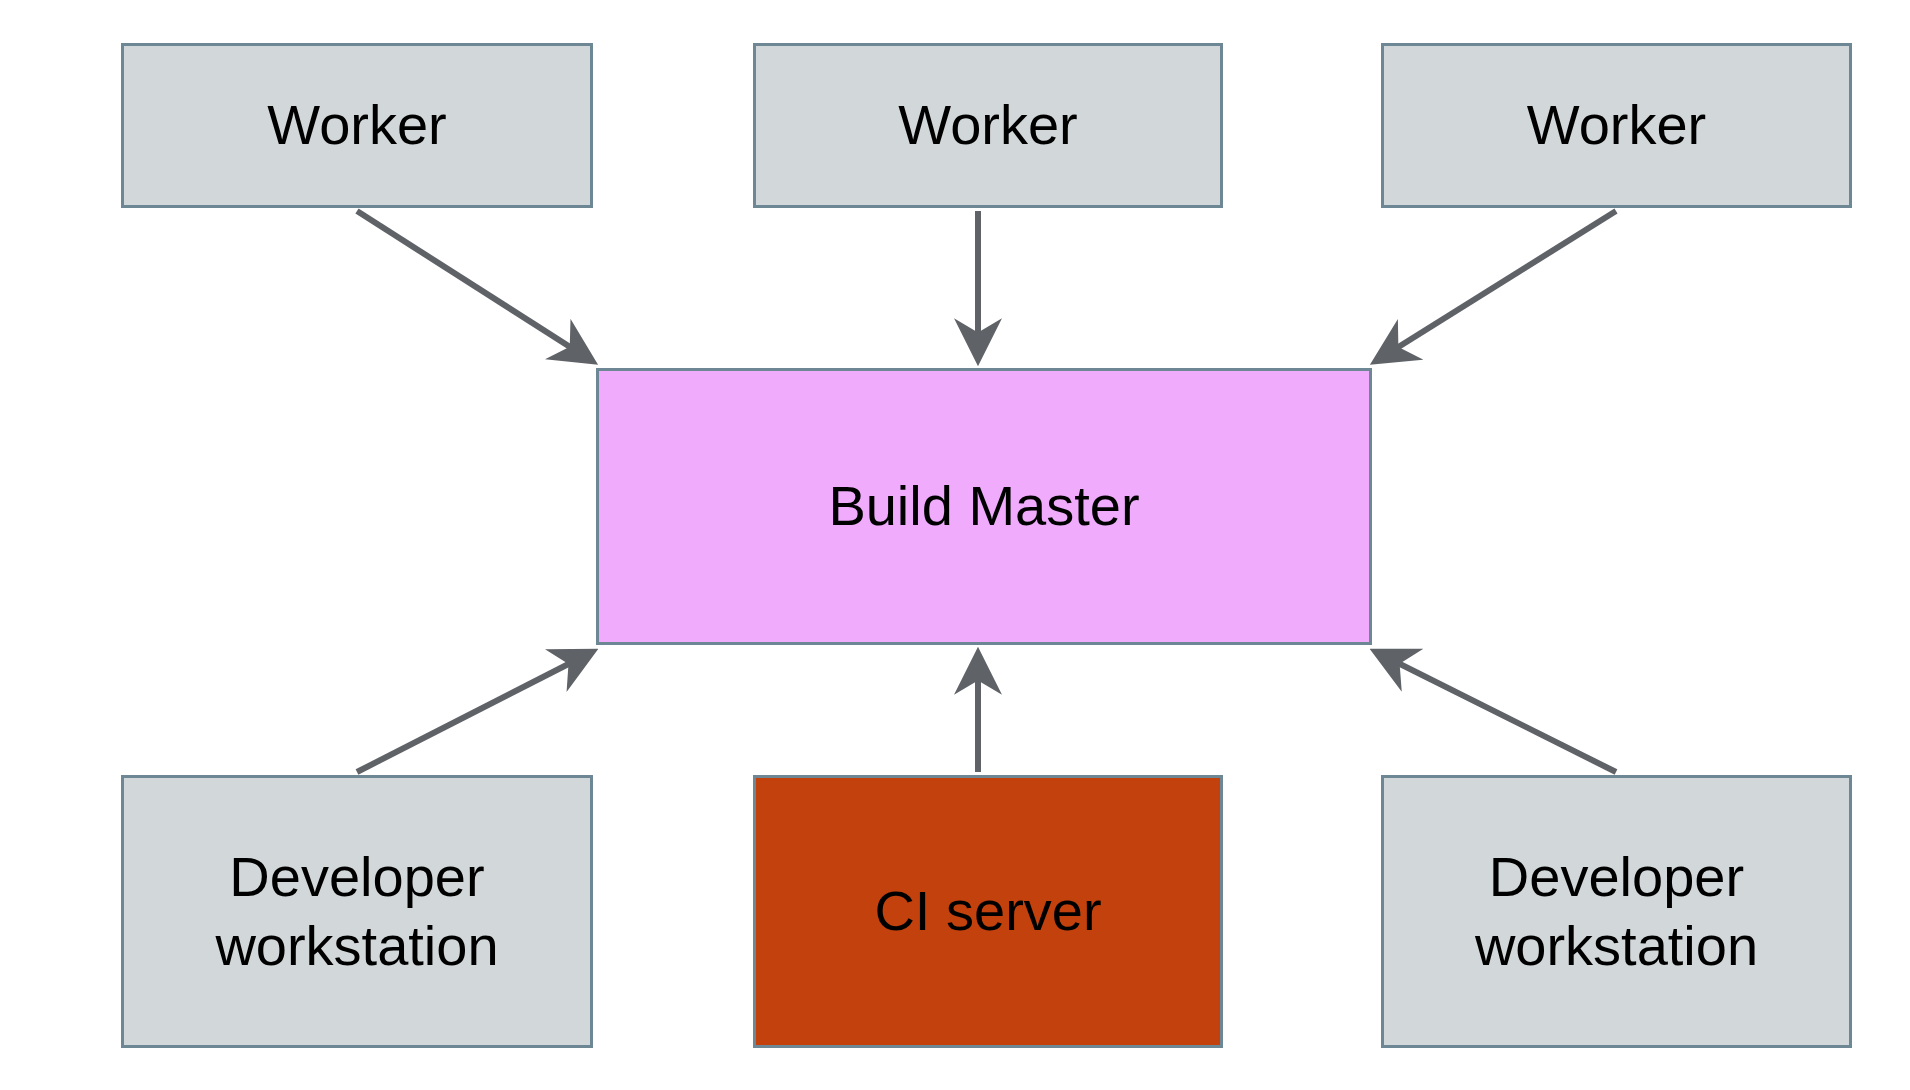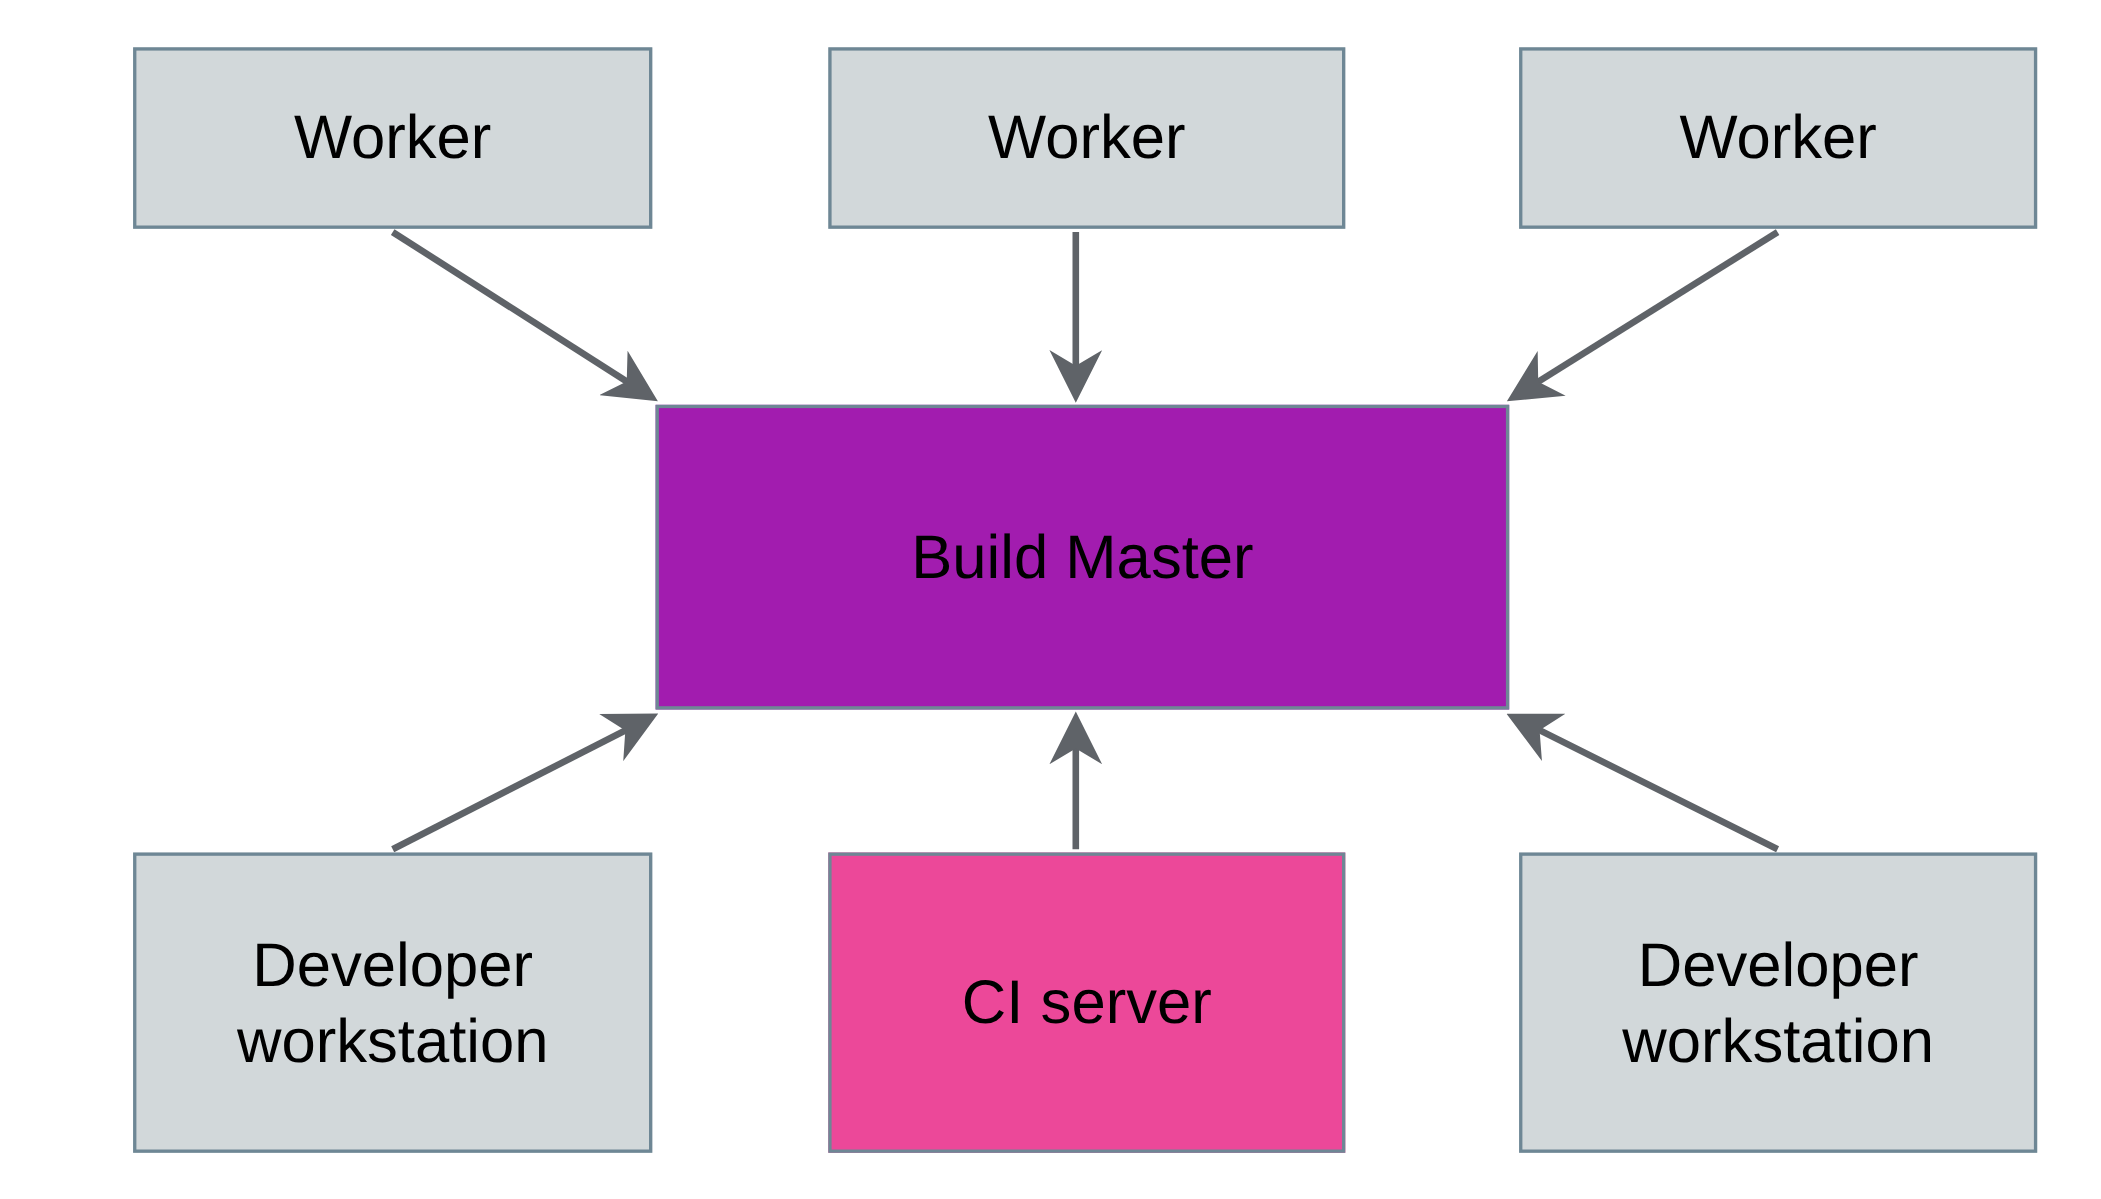--- a/index.html
+++ b/index.html
@@ -64,26 +64,26 @@
 
   <div class="node" style="left: 121px; top: 43px; width: 472px; height: 165px; background: rgb(210, 216, 218); border-color: rgb(110, 135, 149);">
     <span class="label" style="color: rgb(0, 0, 0);">Worker</span>
   </div>
   <div class="node" style="left: 753px; top: 43px; width: 470px; height: 165px; background: rgb(210, 216, 218); border-color: rgb(110, 135, 149);">
     <span class="label" style="color: rgb(0, 0, 0);">Worker</span>
   </div>
   <div class="node" style="left: 1381px; top: 43px; width: 471px; height: 165px; background: rgb(210, 216, 218); border-color: rgb(110, 135, 149);">
     <span class="label" style="color: rgb(0, 0, 0);">Worker</span>
   </div>
-  <div class="node" style="left: 596px; top: 368px; width: 776px; height: 277px; background: #a21caf; border-color: rgb(110, 135, 149);">
+  <div class="node" style="left: 596px; top: 368px; width: 776px; height: 277px; background: #f0abfc; border-color: rgb(110, 135, 149);">
     <span class="label" style="color: rgb(0, 0, 0);">Build Master</span>
   </div>
   <div class="node" style="left: 121px; top: 775px; width: 472px; height: 273px; background: rgb(210, 216, 218); border-color: rgb(110, 135, 149);">
     <span class="label" style="color: rgb(0, 0, 0);">Developer workstation</span>
   </div>
-  <div class="node" style="left: 753px; top: 775px; width: 470px; height: 273px; background: #ec4899; border-color: rgb(110, 135, 149);">
+  <div class="node" style="left: 753px; top: 775px; width: 470px; height: 273px; background: #c2410c; border-color: rgb(110, 135, 149);">
     <span class="label" style="color: rgb(0, 0, 0);">CI server</span>
   </div>
   <div class="node" style="left: 1381px; top: 775px; width: 471px; height: 273px; background: rgb(210, 216, 218); border-color: rgb(110, 135, 149);">
     <span class="label" style="color: rgb(0, 0, 0);">Developer workstation</span>
   </div>
 
 </div>
 
 </body></html>

